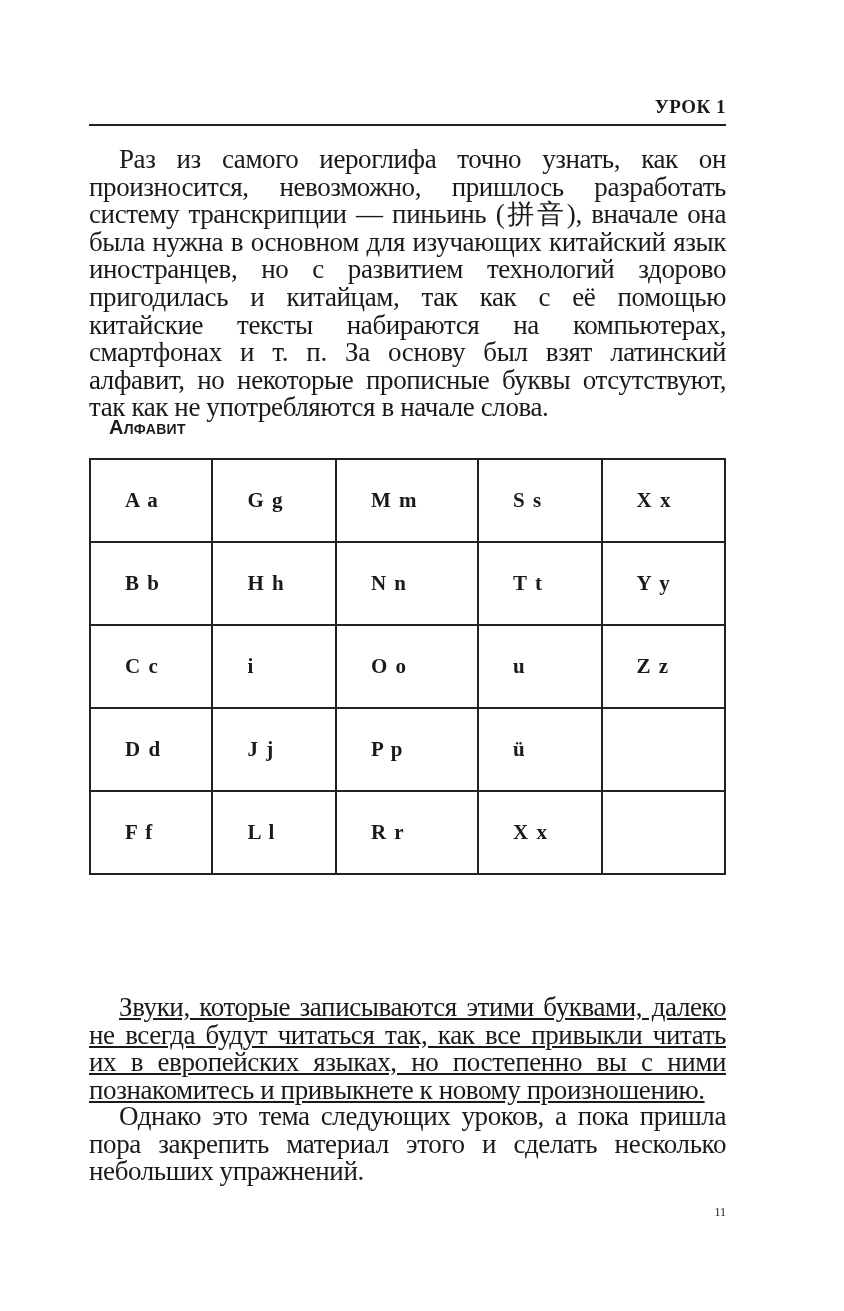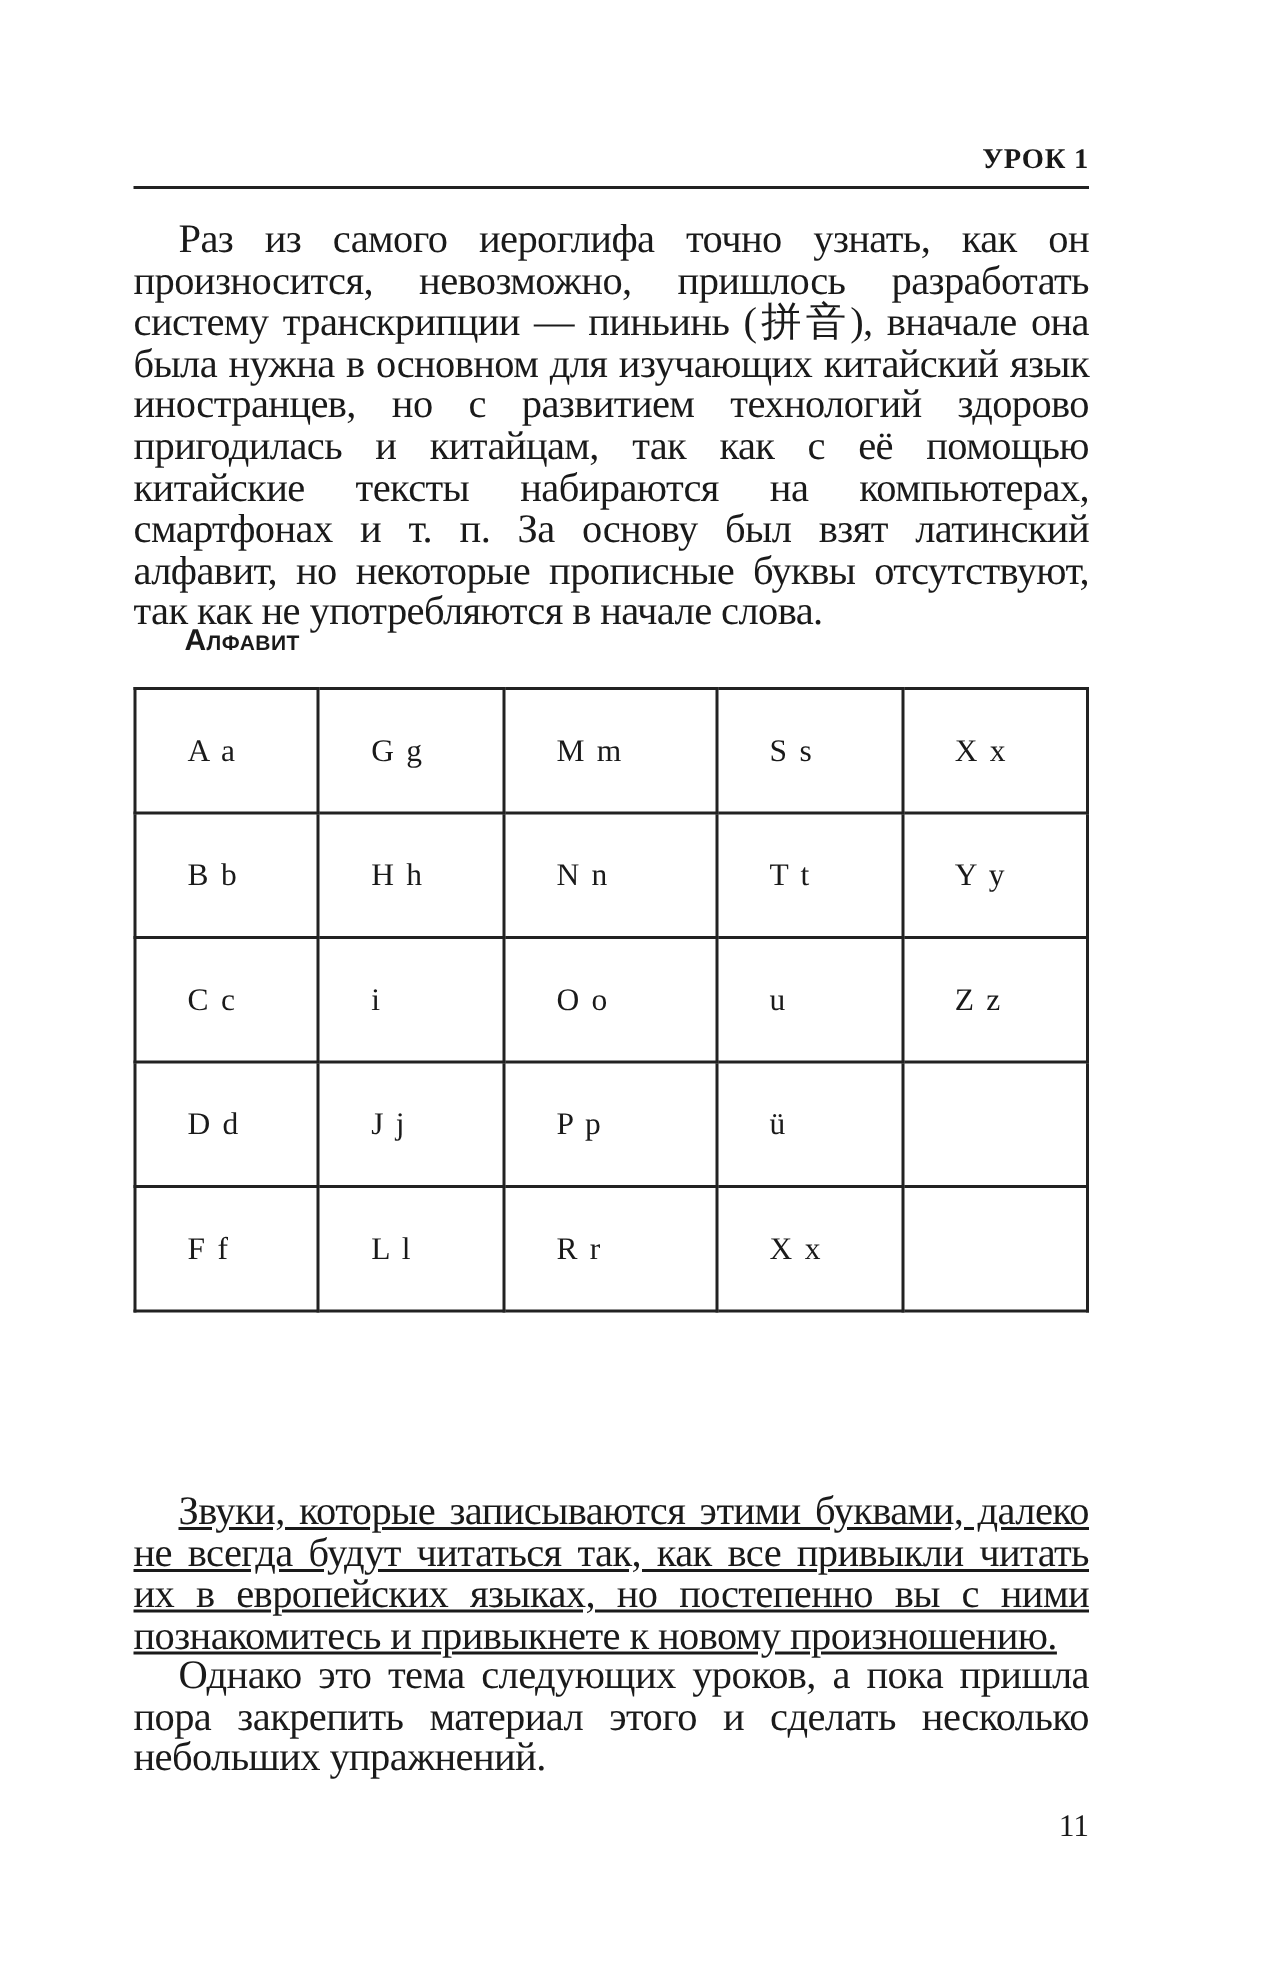--- a/index.html
+++ b/index.html
@@ -17,41 +17,41 @@
   }
   .para {
     position: absolute; left: 89px; width: 637px;
     font-size: 27px; line-height: 27.6px; text-align: justify;
     margin: 0; text-indent: 30px; letter-spacing: -0.4px;
   }
   .para.p1 { top: 146px; }
   .para.p2 { top: 994px; text-decoration: underline; }
   .para.p3 { top: 1103px; }
   .section-title {
-    position: absolute; left: 123px; top: 416px;
+    position: absolute; left: 109px; top: 416px;
     font-family: "Liberation Sans", "DejaVu Sans", sans-serif;
     font-weight: bold; font-size: 20px; font-variant: small-caps; letter-spacing: 0.3px;
   }
   table.alphabet {
     position: absolute; left: 89px; top: 458px;
     border-collapse: collapse; width: 637px;
   }
   table.alphabet td {
     border: 2px solid #222; height: 81px; padding: 0 0 0 34px;
-    font-weight: normal; font-size: 21px; letter-spacing: 1.5px;
+    font-weight: bold; font-size: 21px; letter-spacing: 1.5px;
     vertical-align: middle;
   }
   table.alphabet td.c0 { width: 88px; }
   table.alphabet td.c1 { width: 89px; margin-left: 23px; }
   table.alphabet td.c2 { width: 108px; }
   table.alphabet td.c3 { width: 89px; }
   table.alphabet td.c4 { width: 89px; }
   .page-number {
     position: absolute; left: 89px; top: 1205px; width: 637px;
-    text-align: right; font-size: 21px;
+    text-align: right; font-size: 12px;
   }
 </style>
 </head>
 <body>
 
 <div class="running-head">УРОК 1</div>
 <div class="head-rule"></div>
 
 <p class="para p1">Раз из самого иероглифа точно узнать, как он произносится, невозможно, пришлось разработать систему транскрипции — пиньинь (拼音), вначале она была нужна в основном для изучающих китайский язык иностранцев, но с развитием технологий здорово пригодилась и китайцам, так как с её помощью китайские тексты набираются на компьютерах, смартфонах и т. п. За основу был взят латинский алфавит, но некоторые прописные буквы отсутствуют, так как не употребляются в начале слова.</p>
 

